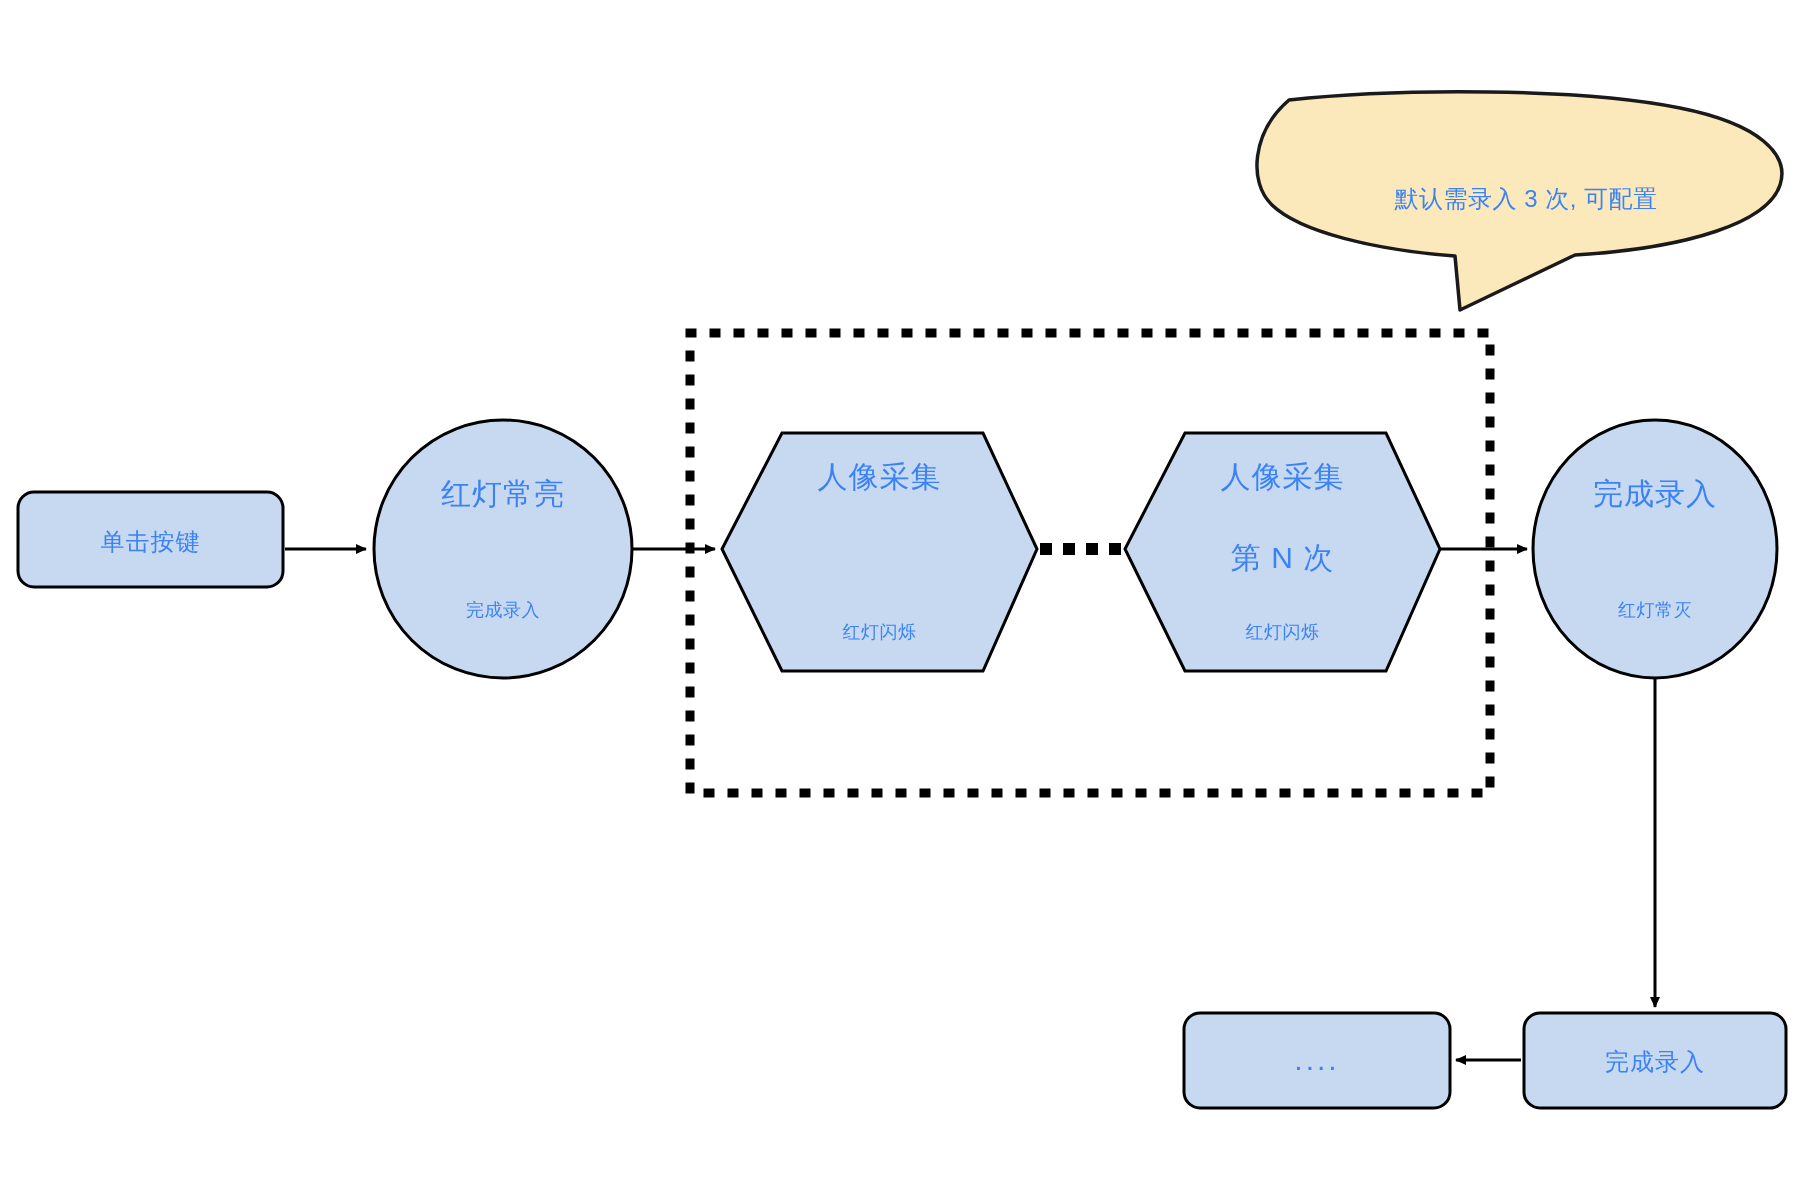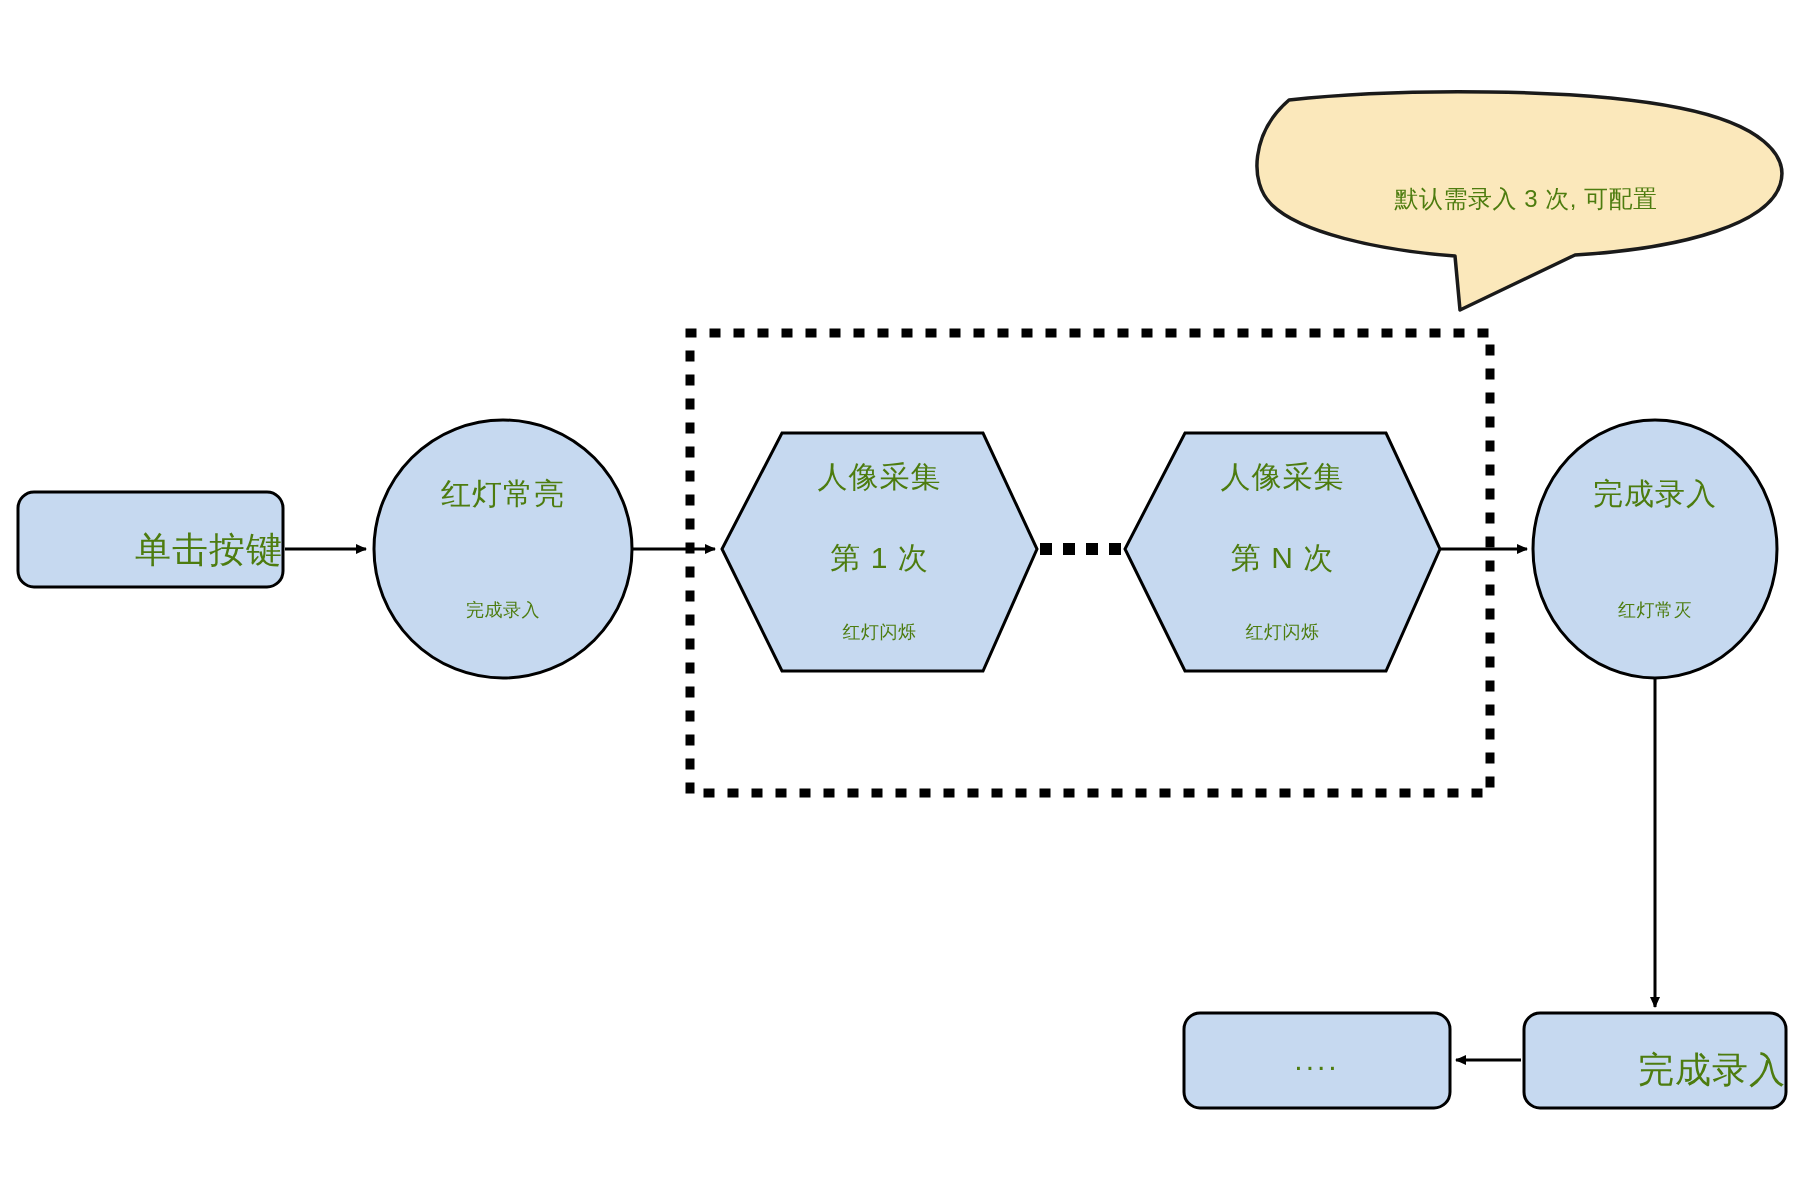--- a/index.html
+++ b/index.html
@@ -23,38 +23,37 @@
     left: 0;
     top: 0;
     width: 1803px;
     height: 1199px;
   }
   .node-text {
     position: absolute;
     text-align: center;
     pointer-events: none;
     white-space: nowrap;
-    color: #4d7c0f;
+    color: #3b82f6;
   }
   .title-text {
     font-size: 30px;
     letter-spacing: 1px;
   }
   .sub-text {
     font-size: 18px;
     letter-spacing: 0.5px;
   }
   .callout-text {
     font-size: 24px;
     letter-spacing: 0.5px;
   }
   .box-text {
-    font-size: 36px;
+    font-size: 24px;
     letter-spacing: 1px;
-    text-align: right;
   }
   .dots-text {
     font-size: 30px;
     letter-spacing: 3px;
   }
 </style>
 </head>
 <body>
 
 <div id="canvas">
@@ -110,21 +109,20 @@
                C1248,182 1252,132 1289,100 Z" fill="#fbe8bb" stroke="#1a1a1a" stroke-width="3.5" stroke-linejoin="round"></path>
     </g>
   </svg>
 
   <div class="node-text box-text" style="left:18px; top:526px; width:265px;">单击按键</div>
 
   <div class="node-text title-text" style="left:373px; top:474px; width:260px;">红灯常亮</div>
   <div class="node-text sub-text" style="left:373px; top:598px; width:260px;">完成录入</div>
 
   <div class="node-text title-text" style="left:722px; top:457px; width:315px;">人像采集</div>
-  <div class="node-text title-text" style="left:722px; top:538px; width:315px;">第 1 次</div>
   <div class="node-text sub-text" style="left:722px; top:620px; width:315px;">红灯闪烁</div>
 
   <div class="node-text title-text" style="left:1125px; top:457px; width:315px;">人像采集</div>
   <div class="node-text title-text" style="left:1125px; top:538px; width:315px;">第 N 次</div>
   <div class="node-text sub-text" style="left:1125px; top:620px; width:315px;">红灯闪烁</div>
 
   <div class="node-text title-text" style="left:1525px; top:474px; width:260px;">完成录入</div>
   <div class="node-text sub-text" style="left:1525px; top:598px; width:260px;">红灯常灭</div>
 
   <div class="node-text box-text" style="left:1524px; top:1046px; width:262px;">完成录入</div>

